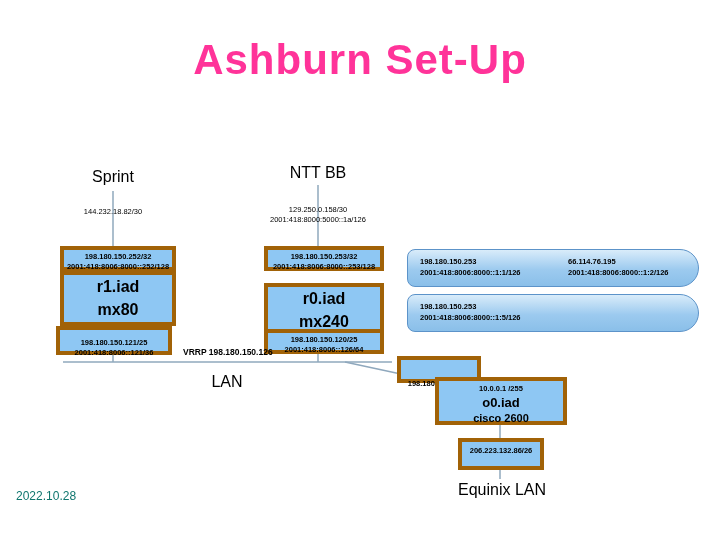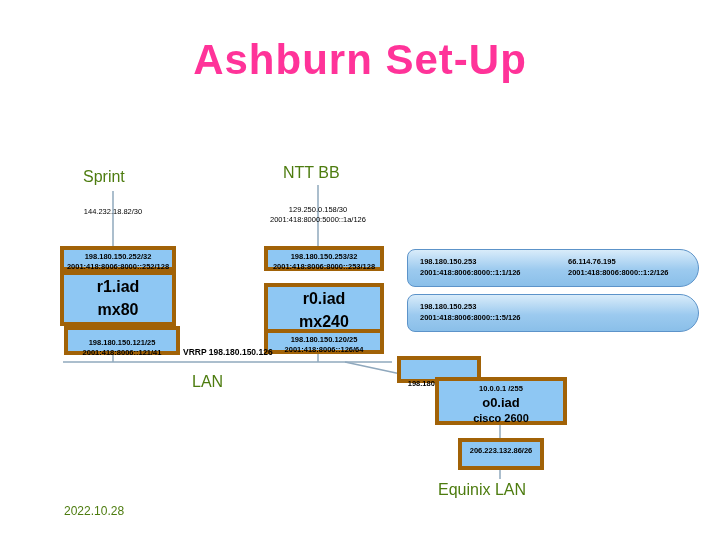--- a/index.html
+++ b/index.html
@@ -6,21 +6,21 @@
   html,body { background:#ffffff; }
   .slide {
     position:relative; width:720px; height:540px; background:#ffffff;
     font-family:"Liberation Sans","DejaVu Sans",sans-serif; overflow:hidden;
   }
   .wires { position:absolute; left:0; top:0; z-index:0; }
   .title {
     position:absolute; top:36px; left:0; width:100%; text-align:center;
     font-size:42px; font-weight:bold; color:#ff3399; letter-spacing:1px; z-index:2;
   }
-  .node-label { position:absolute; font-size:16px; color:#4d7c0f; text-align:left; z-index:2; }
+  .node-label { position:absolute; font-size:16px; color:#000000; text-align:center; z-index:2; }
   .iptext { position:absolute; font-size:7.5px; font-weight:normal; color:#000;
     text-align:center; line-height:1.35; white-space:nowrap; z-index:2; }
   .box {
     position:absolute; background:#8ec7f3; border:4px solid #a16207;
     text-align:center; z-index:2; color:#000;
   }
   .ipline { font-size:7.5px; font-weight:bold; line-height:1.3; white-space:nowrap; }
   .rname  { font-size:16px; font-weight:bold; line-height:1.45; }
   .oname  { font-size:13px; font-weight:bold; line-height:1.35; }
   .omodel { font-size:11px; font-weight:bold; line-height:1.3; }
@@ -28,21 +28,21 @@
     position:absolute; width:292px; height:38px; z-index:1;
     background:linear-gradient(#d9ecfa, #9ccaef 55%, #8abfe9);
     border:1px solid #5c93c9;
     border-radius:8px 19px 19px 8px / 8px 50% 50% 8px;
   }
   .cyl .col { position:absolute; top:7px; text-align:left; font-size:7.5px;
     font-weight:bold; line-height:1.4; white-space:nowrap; color:#000; }
   .cyl .near { left:12px; }
   .cyl .far  { left:160px; }
   .vrrp { position:absolute; font-size:8.5px; font-weight:bold; color:#000; z-index:2; white-space:nowrap; }
-  .date { position:absolute; left:16px; top:504px; font-size:12px; color:#4d7c0f; z-index:2;margin-left:48px; }
+  .date { position:absolute; left:16px; top:489px; font-size:12px; color:#0f766e; z-index:2; }
 </style>
 </head>
 <body>
 
 <div class="slide">
 
   <svg class="wires" width="720" height="540" viewBox="0 0 720 540">
     <path d="M113 191 V247" stroke="#8fa8bd" stroke-width="1.5" fill="none"></path>
     <path d="M318 185 V247" stroke="#8fa8bd" stroke-width="1.5" fill="none"></path>
     <path d="M113 351 V362" stroke="#8fa8bd" stroke-width="1.5" fill="none"></path>
@@ -63,23 +63,23 @@
   <div class="iptext" style="left:250px; top:215px; width:136px;">2001:418:8000:5000::1a/126</div>
 
   <div class="box" style="left:60px; top:246px; width:116px; height:25px; padding-top:2px;">
     <div class="ipline">198.180.150.252/32</div>
     <div class="ipline">2001:418:8006:8000::252/128</div>
   </div>
   <div class="box" style="left:60px; top:271px; width:116px; height:55px; padding-top:0;">
     <div class="rname">r1.iad</div>
     <div class="rname">mx80</div>
   </div>
-  <div class="box" style="left:64px; top:326px; width:116px; height:29px; padding-top:8px;">
+  <div class="box" style="left:56px; top:326px; width:116px; height:29px; padding-top:8px;">
     <div class="ipline">198.180.150.121/25</div>
-    <div class="ipline">2001:418:8006::121/41</div>
+    <div class="ipline">2001:418:8006::121/36</div>
   </div>
 
   <div class="box" style="left:264px; top:246px; width:120px; height:25px; padding-top:2px;">
     <div class="ipline">198.180.150.253/32</div>
     <div class="ipline">2001:418:8006:8000::253/128</div>
   </div>
   <div class="box" style="left:264px; top:283px; width:120px; height:63px; ">
     <div class="rname">r0.iad</div>
     <div class="rname">mx240</div>
   </div>

